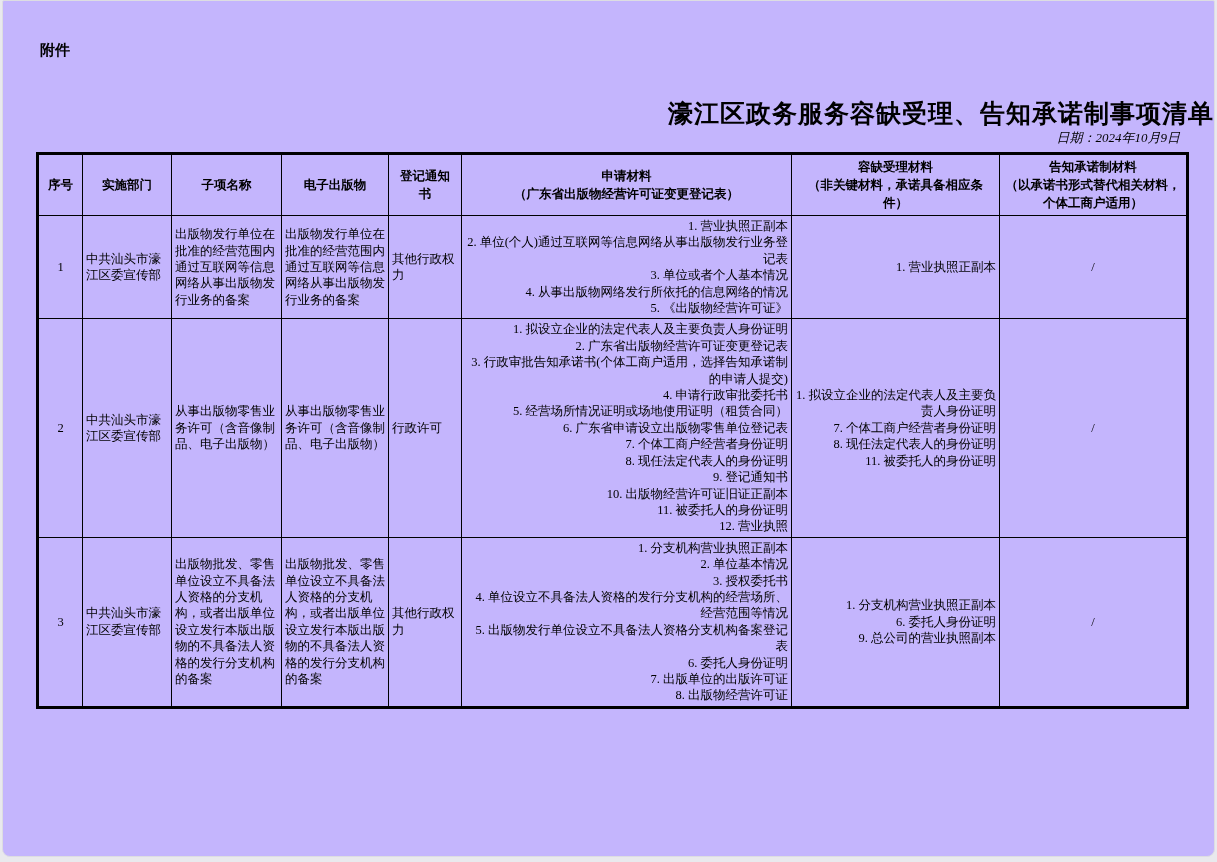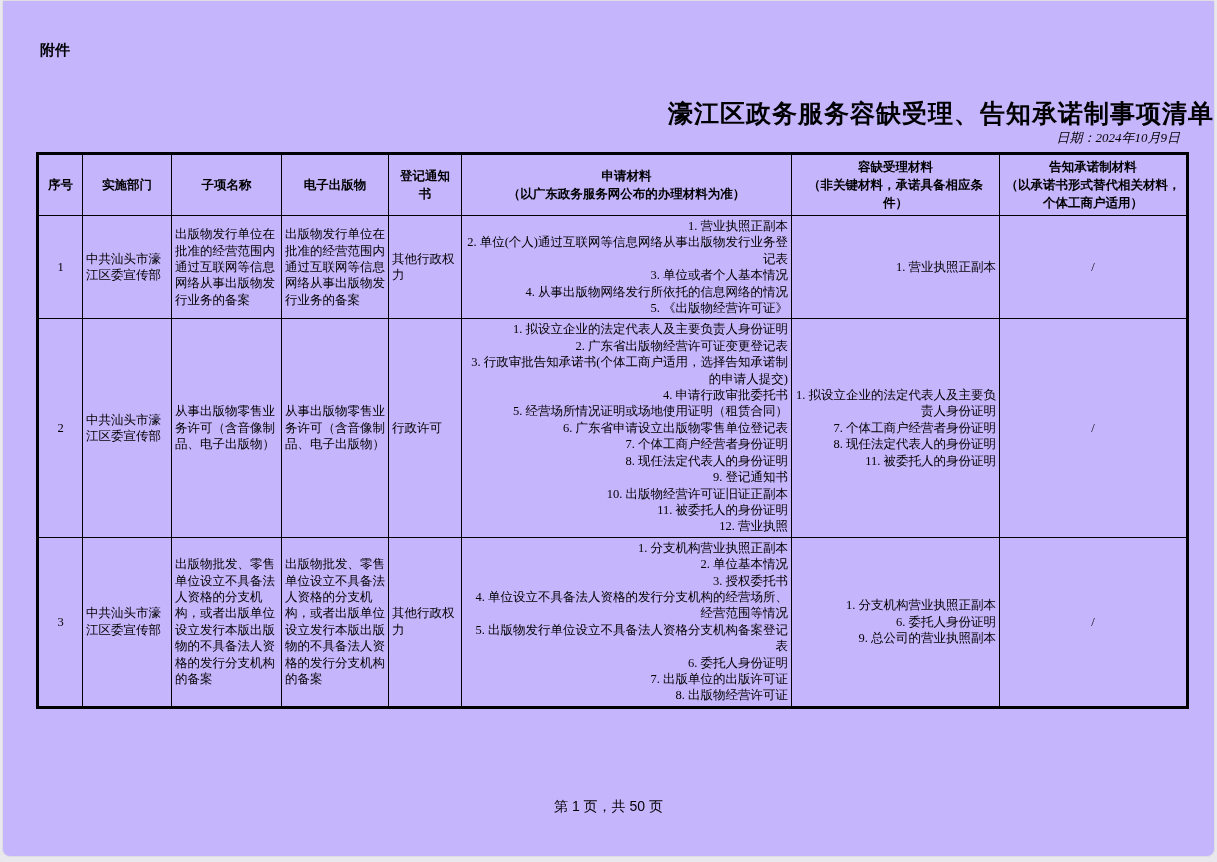--- a/index.html
+++ b/index.html
@@ -102,21 +102,21 @@
         <col style="width:188px">
     </colgroup>
     <tbody>
       <tr class="hdr">
         <th>序号</th>
         <th>实施部门</th>
         <th>子项名称</th>
         <th>电子出版物</th>
         <th>登记通知书</th>
         <th>申请材料
-（以广东政务服务网公布的办理材料为准）</th>
+（广东省出版物经营许可证变更登记表）</th>
         <th>容缺受理材料
 （非关键材料，承诺具备相应条件）</th>
         <th>告知承诺制材料
 （以承诺书形式替代相关材料，个体工商户适用）</th>
       </tr>
 
       <tr class="r0">
         <td class="seq">1</td>
         <td class="dept">中共汕头市濠江区委宣传部</td>
         <td class="name">出版物发行单位在批准的经营范围内通过互联网等信息网络从事出版物发行业务的备案</td>
@@ -171,15 +171,14 @@
 7. 出版单位的出版许可证
 8. 出版物经营许可证</td>
         <td class="mats">1. 分支机构营业执照正副本
 6. 委托人身份证明
 9. 总公司的营业执照副本</td>
         <td class="commit">/</td>
       </tr>
     </tbody>
   </table>
 
-  <div class="footer">第 1 页，共 50 页</div>
 
 </div>
 
 </body></html>

